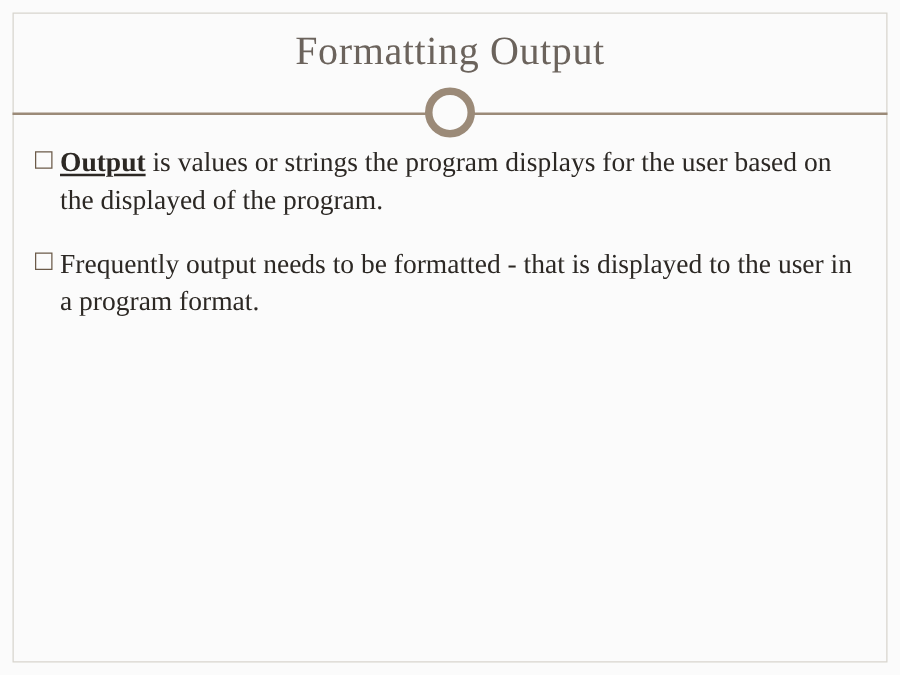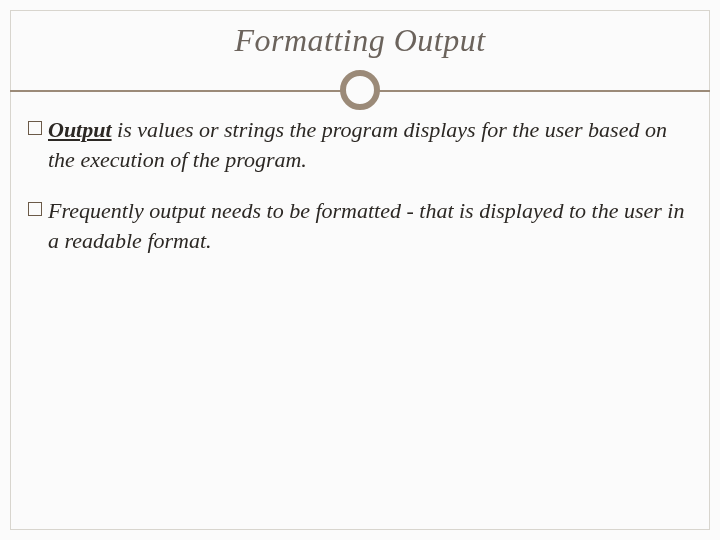--- a/index.html
+++ b/index.html
@@ -10,21 +10,20 @@
     font-family: Georgia, 'Times New Roman', serif;
     background: #fbfbfb;
     color: #3b3430;
     overflow: hidden;
   }
   .slide {
     position: relative;
     width: 720px;
     height: 540px;
     box-sizing: border-box;
-    font-style: italic;
   }
   .frame-outer {
     position: absolute;
     left: 10px;
     right: 10px;
     top: 10px;
     bottom: 10px;
     border: 1px solid #d8d5ce;
     box-sizing: border-box;
   }
@@ -101,27 +100,27 @@
   <div class="title">Formatting Output</div>
 
   <div class="divider-line"></div>
   <div class="divider-ring"></div>
 
   <div class="content">
 
     <div class="bullet">
       <span class="marker"></span>
       <span class="text">
-        <span class="bold-underline">Output</span><span> is values or strings the program displays for the user based on the execution of the program.</span>
+        <span class="bold-underline">Output</span><span> is values or strings the program displays for the user based on the displayed of the program.</span>
       </span>
     </div>
 
     <div class="bullet">
       <span class="marker"></span>
       <span class="text">
-        <span class="bold-underline"></span><span>Frequently output needs to be formatted - that is displayed to the user in a readable format.</span>
+        <span class="bold-underline"></span><span>Frequently output needs to be formatted - that is displayed to the user in a program format.</span>
       </span>
     </div>
 
 
   </div>
 
 </div>
 
 </body></html>

